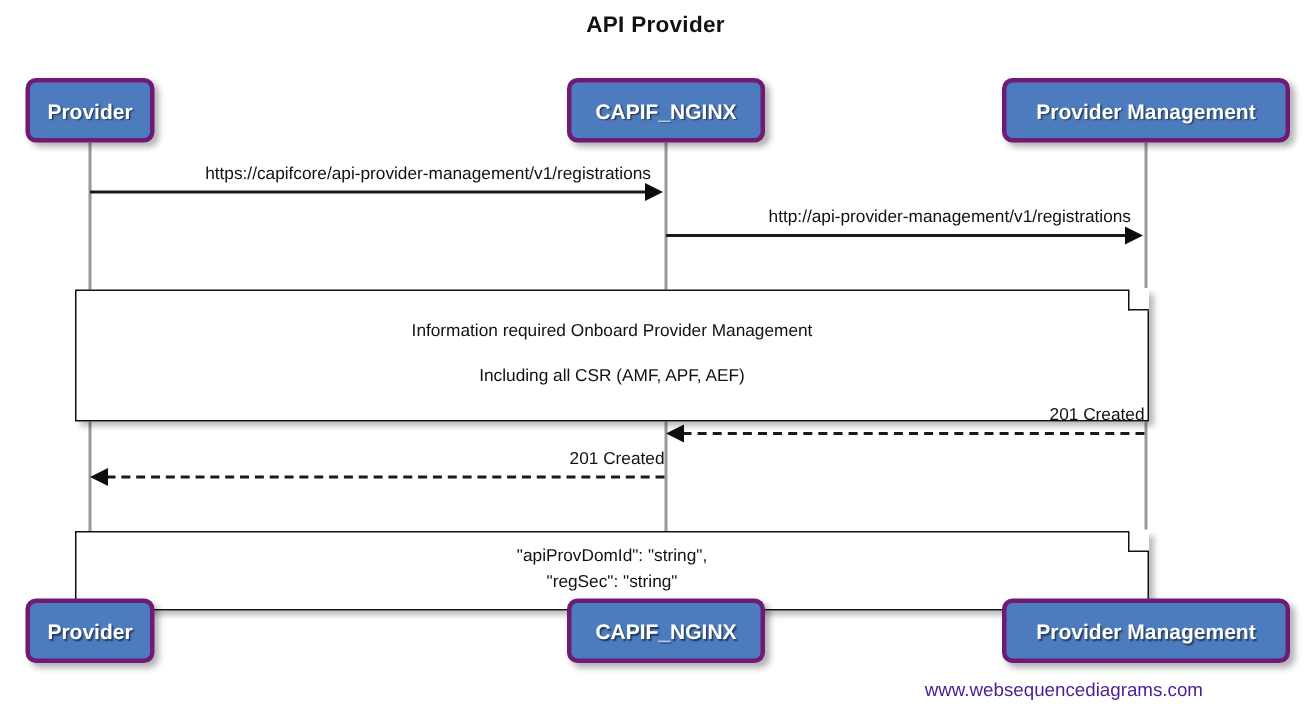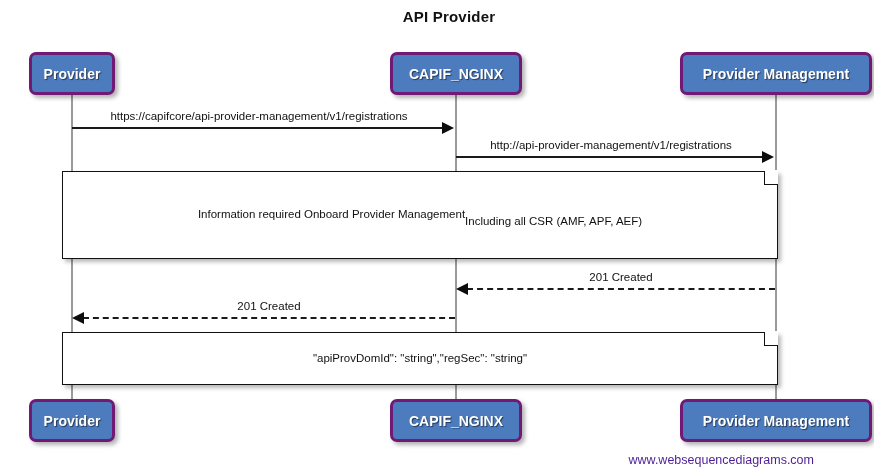--- a/index.html
+++ b/index.html
@@ -11,21 +11,21 @@
     width: 874px;
     height: 474px;
     position: relative;
     overflow: hidden;
     font-family: "Liberation Sans", sans-serif;
     color: #000000;
   }
 
   #canvas {
     position: absolute;
-    left: 12px; top: 0;
+    left: 0; top: 0;
     width: 812px;
     height: 474px;
   }
 
   
   .diagram-title {
     position: absolute;
     left: 0;
     top: 8px;
     width: 874px;
@@ -68,21 +68,21 @@
     border-top: 2px solid #1a1a1a;
   }
   .msg-line.dashed {
     border-top: 2px dashed #1a1a1a;
   }
   .msg-label {
     position: absolute;
     font-size: 11.5px;
     color: #111111;
     white-space: nowrap;
-    text-align: center;
+    text-align: right;
   }
   .arrow-head {
     position: absolute;
     width: 0;
     height: 0;
   }
   .arrow-head.right {
     border-top: 6px solid transparent;
     border-bottom: 6px solid transparent;
     border-left: 12px solid #0d0d0d;
@@ -94,23 +94,24 @@
   }
 
   
   .note {
     position: absolute;
     box-sizing: border-box;
     background: #ffffff;
     border: 1.5px solid #111111;
     box-shadow: 3px 3px 4px rgba(0,0,0,0.28);
     display: flex;
-    flex-direction: row;
+    flex-direction: column;
     align-items: center;
     justify-content: center;
+    margin-top: 22px;
   }
   .note-fold {
     position: absolute;
     right: -1px;
     top: -1px;
     width: 13px;
     height: 13px;
     background: #ffffff;
     border-left: 1.5px solid #111111;
     border-bottom: 1.5px solid #111111;

